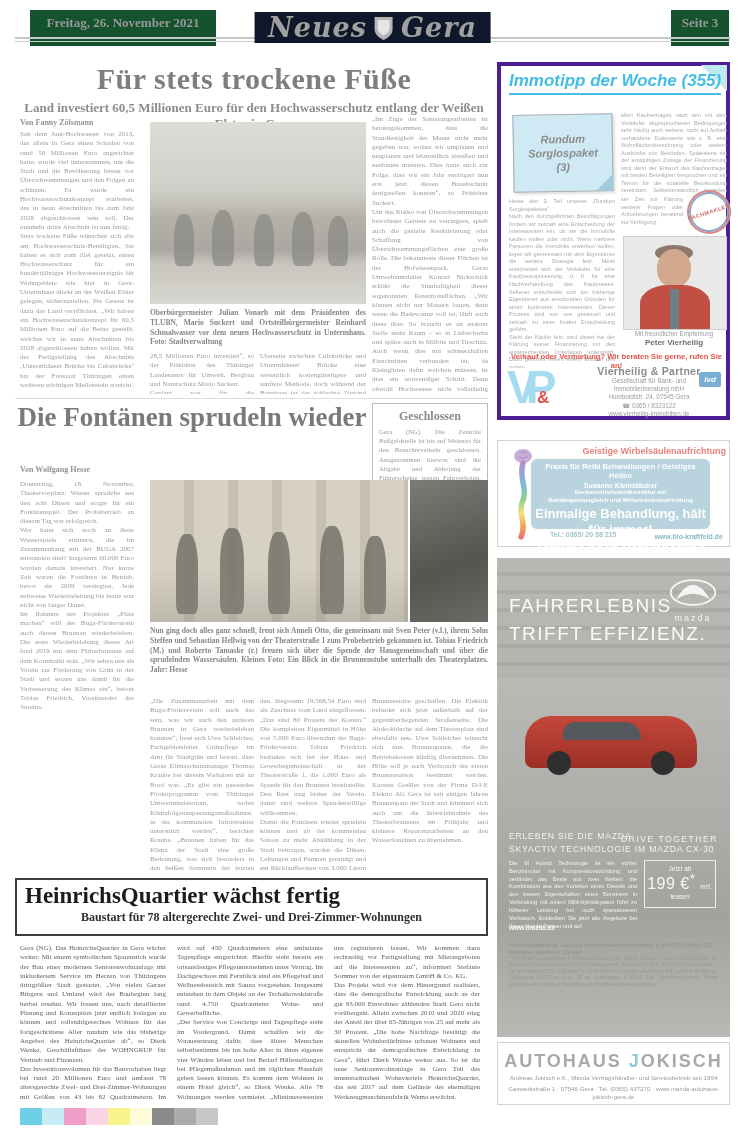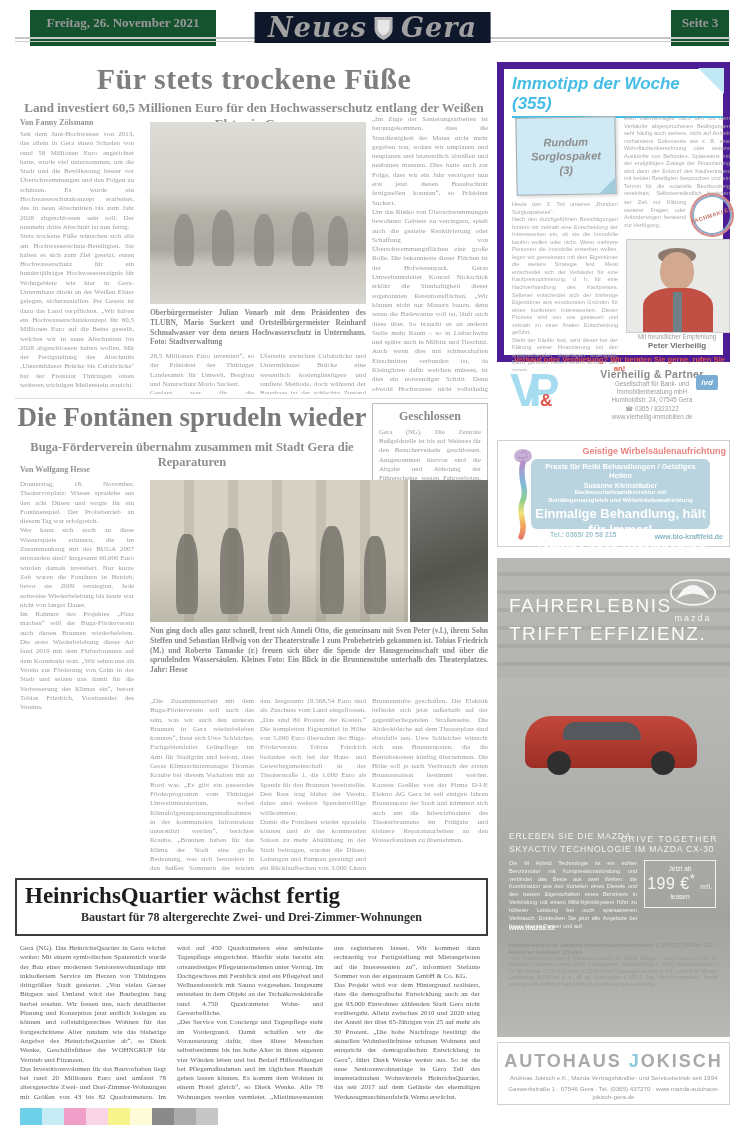--- a/index.html
+++ b/index.html
@@ -60,22 +60,22 @@
   
   .q-box{position:absolute;left:15px;top:878px;width:473px;height:58px;
          border:2px solid #3c3c3c;box-sizing:border-box;background:#fff;}
   .q-head{margin:3px 0 0 8px;font-size:23px;font-weight:bold;color:#1c1c1c;}
   .q-sub{margin:1px 0 0 0;text-align:center;font-size:12px;font-weight:bold;color:#2e2e2e;}
   .q-col{color:#606060;}
 
   
   .sans{font-family:"Liberation Sans","DejaVu Sans",sans-serif;}
 
-  .immotipp{position:absolute;left:497px;top:62px;width:233px;height:300px;
-            border:7px solid #4c1d95;box-sizing:border-box;background:#fff;}
+  .immotipp{position:absolute;left:497px;top:62px;width:233px;height:358px;
+            border:4px solid #4c1d95;box-sizing:border-box;background:#fff;}
   .imm-corner{position:absolute;right:-1px;top:-1px;width:0;height:0;
               border-top:26px solid #bfe7f4;border-left:26px solid transparent;}
   .imm-title{position:absolute;left:8px;top:5px;font-size:17px;font-weight:bold;font-style:italic;
              color:#45bde4;border-bottom:2px solid #45bde4;padding-bottom:2px;}
   .imm-note{position:absolute;left:12px;top:48px;width:98px;height:76px;background:#cfeaf4;
             border:1px solid #a9a9a9;transform:rotate(-1deg);box-shadow:2px 2px 3px #00000022;
             display:flex;flex-direction:column;justify-content:center;align-items:center;
             font-style:italic;font-weight:bold;color:#8d8d8d;font-size:11px;line-height:1.3;}
   .imm-fold{position:absolute;right:0;bottom:0;width:0;height:0;
             border-bottom:16px solid #9fccdb;border-left:16px solid transparent;}
@@ -196,21 +196,20 @@
 Stets trockene Füße wünschen sich alle am Hochwasserschutz-Beteiligten. Sie haben es sich zum Ziel gesetzt, einen Hochwasserschutz für ein hundertjähriges Hochwasserereignis für Wohngebiete wie hier in Gera-Untermhaus direkt an der Weißen Elster gelegen, sicherzustellen. Per Gesetz ist dazu das Land verpflichtet. „Wir haben ein Hochwasserschutzkonzept für 60,5 Millionen Euro auf die Beine gestellt, welches wir in neun Abschnitten bis 2028 abgeschlossen haben wollen. Mit der Fertigstellung des Abschnitts ‚Untermhäuser Brücke bis Cubabrücke‘ hat der Freistaat Thüringen einen weiteren wichtigen Meilenstein erreicht.</div>
   <div class="bodytext" style="left:150px;top:352px;width:104px;height:42px;">28,5 Millionen Euro investiert“, so der Präsident des Thüringer Landesamts für Umwelt, Bergbau und Naturschutz Mario Suckert.
 Geplant war für die Hochwasserschutzmauer an der westlichen</div>
   <div class="bodytext" style="left:260px;top:352px;width:106px;height:42px;">Uferseite zwischen Cubabrücke und Untermhäuser Brücke eine wesentlich kostengünstigere und sanftere Methode, doch während der Bauphase ist der schlechte Zustand der Brücke zum Verhängnis geworden.</div>
   <div class="bodytext" style="left:372px;top:115px;width:116px;height:279px;">„Im Zuge der Sanierungsarbeiten ist herausgekommen, dass die Standfestigkeit der Mauer nicht mehr gegeben war, sodass wir umplanen und neuplanen und letztendlich abreißen und neubauen mussten. Dies hatte auch zur Folge, dass wir ein Jahr verzögert nun erst jetzt diesen Bauabschnitt fertigstellen konnten“, so Präsident Suckert.
 Um das Risiko von Überschwemmungen bewohnter Gebiete zu verringern, spielt auch die gezielte Reaktivierung oder Schaffung von Überschwemmungsflächen eine große Rolle. Die bekannteste dieser Flächen ist der Hofwiesenpark. Geras Umweltamtsleiter Konrad Nickschick erklärt die Sinnhaftigkeit dieser sogenannten Retentionsflächen. „Wir können nicht nur Mauern bauen, denn wenn die Badewanne voll ist, läuft auch diese über. So braucht es an anderer Stelle mehr Raum – so in Liebschwitz und später auch in Milbitz und Tieschitz. Auch wenn dies mit schmerzhaften Einschnitten verbunden ist, da Kleingärten dafür weichen müssen, ist dies ein notwendiger Schritt. Denn obwohl Hochwasser nicht vollständig abwendbar sind, sorgen alle diese Schutzmaßnahmen für hoffentlich künftig mildere Auswirkungen.“</div>
 
   <div class="sect-rule" style="top:398px;"></div>
 
   <div class="headline2">Die Fontänen sprudeln wieder</div>
-  <div class="subhead2">Buga-Förderverein übernahm zusammen mit Stadt Gera die Reparaturen</div>
   <div class="byline" style="left:20px;top:465px;">Von Wolfgang Hesse</div>
 
   <div class="closedbox">
     <h3>Geschlossen</h3>
     <p>Gera (NG). Die Zentrale Bußgeldstelle ist bis auf Weiteres für den Besucherverkehr geschlossen. Ausgenommen hiervon sind die Abgabe und Abholung der Führerscheine wegen Fahrverboten. Hierzu wird um Terminvereinbarung gebeten. Per Post und per E-Mail ist die Bußgeldstelle erreichbar. Das Telefon ist von 9 bis 17 Uhr dienstags und donnerstags besetzt.</p>
   </div>
 
   <div class="photo photo2">
     <div class="p2person" style="left:26px;top:54px;width:22px;height:80px;"></div>
     <div class="p2person" style="left:70px;top:48px;width:24px;height:86px;"></div>

